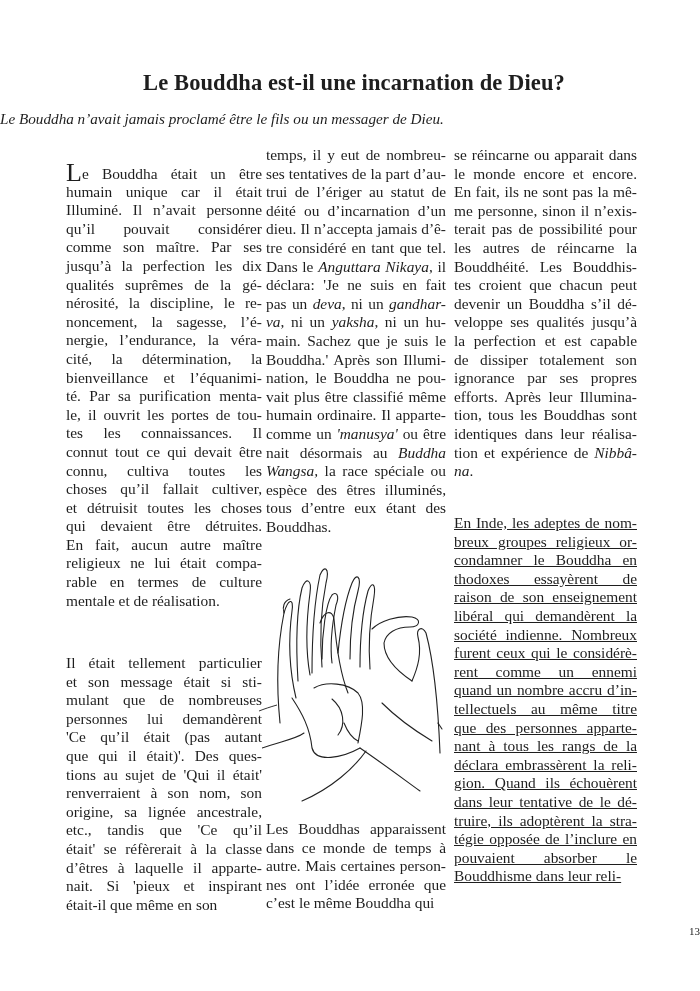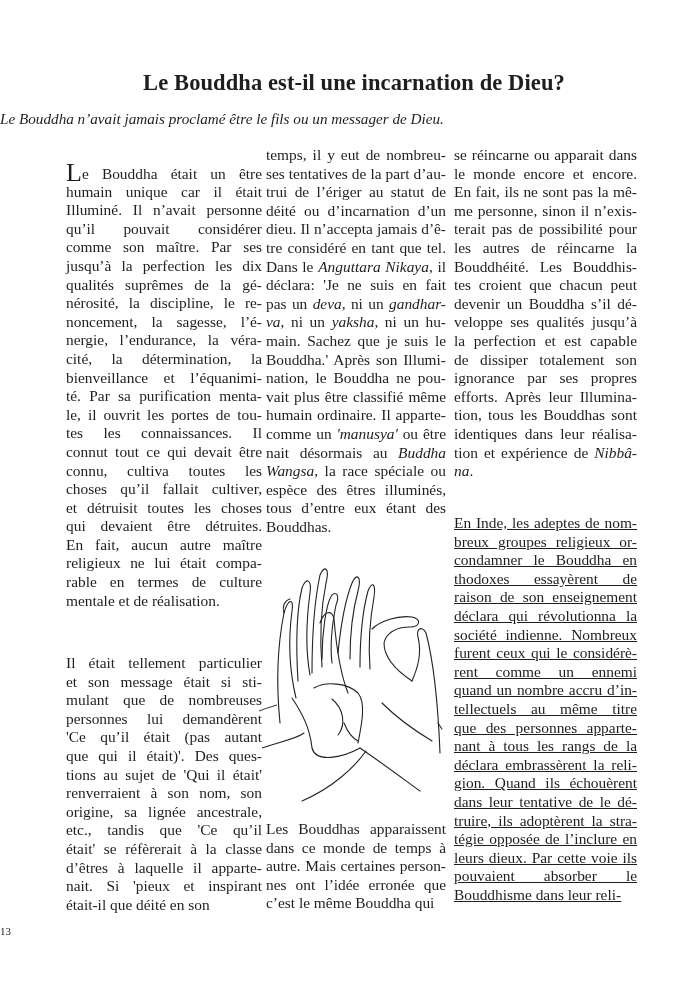--- a/index.html
+++ b/index.html
@@ -10,21 +10,21 @@
   .subtitle { position:absolute; left:0; width:700px; top:110px; 
               font-style:italic; font-size:15.2px; }
   .col { position:absolute; font-size:15.4px; line-height:18.6px; }
   .col .ln { display:block; text-align:justify; text-align-last:justify; white-space:nowrap; height:18.6px; }
   .col .ln.last { text-align-last:left; }
   .c1 { left:66px; width:196px; }
   .c2 { left:266px; width:180px; }
   .c3 { left:454px; width:183px; }
   .dropcap { font-size:26px; line-height:18px; vertical-align:-2px; }
   i { font-style:italic; }
-  .page-num { position:absolute; top:925px; left:0; width:700px; text-align:left; font-size:11px; }
+  .page-num { position:absolute; top:925px; left:0; width:700px; text-align:right; font-size:11px; }
   .hand { position:absolute; left:262px; top:563px; width:200px; height:245px; }
 </style>
 </head>
 <body>
 
 <div>
   <h1 class="title" style="margin:4px">Le Bouddha est-il une incarnation de Dieu?</h1>
   <div class="subtitle">Le Bouddha n’avait jamais proclamé être le fils ou un messager de Dieu.</div>
 
   <div class="col c1">
@@ -61,21 +61,21 @@
         <span class="ln">personnes lui demandèrent</span>
         <span class="ln">'Ce qu’il était (pas autant</span>
         <span class="ln">que qui il était)'. Des ques-</span>
         <span class="ln">tions au sujet de 'Qui il était'</span>
         <span class="ln">renverraient à son nom, son</span>
         <span class="ln">origine, sa lignée ancestrale,</span>
         <span class="ln">etc., tandis que 'Ce qu’il</span>
         <span class="ln">était' se réfèrerait à la classe</span>
         <span class="ln">d’êtres à laquelle il apparte-</span>
         <span class="ln">nait. Si 'pieux et inspirant</span>
-        <span class="ln last">était-il que déité en son</span>
+        <span class="ln last">était-il que même en son</span>
       </div>
   </div>
 
   <div class="col c2">
     <div style="position:absolute; top:146px; width:180px;">
         <span class="ln">temps, il y eut de nombreu-</span>
         <span class="ln">ses tentatives de la part d’au-</span>
         <span class="ln">trui de l’ériger au statut de</span>
         <span class="ln">déité ou d’incarnation d’un</span>
         <span class="ln">dieu. Il n’accepta jamais d’ê-</span>
@@ -125,34 +125,33 @@
         <span class="ln">identiques dans leur réalisa-</span>
         <span class="ln">tion et expérience de <i>Nibbâ-</i></span>
         <span class="ln last"><i>na</i>.</span>
       </div>
     <div style="position:absolute; top:514px; width:183px;text-decoration:underline;">
         <span class="ln">En Inde, les adeptes de nom-</span>
         <span class="ln">breux groupes religieux or-</span>
         <span class="ln">condamner le Bouddha en</span>
         <span class="ln">thodoxes essayèrent de</span>
         <span class="ln">raison de son enseignement</span>
-        <span class="ln">déclara qui révolutionna la</span>
+        <span class="ln">libéral qui demandèrent la</span>
         <span class="ln">société indienne. Nombreux</span>
         <span class="ln">furent ceux qui le considérè-</span>
         <span class="ln">rent comme un ennemi</span>
         <span class="ln">quand un nombre accru d’in-</span>
         <span class="ln">tellectuels au même titre</span>
         <span class="ln">que des personnes apparte-</span>
         <span class="ln">nant à tous les rangs de la</span>
         <span class="ln">déclara embrassèrent la reli-</span>
         <span class="ln">gion. Quand ils échouèrent</span>
         <span class="ln">dans leur tentative de le dé-</span>
         <span class="ln">truire, ils adoptèrent la stra-</span>
         <span class="ln">tégie opposée de l’inclure en</span>
-        <span class="ln">leurs dieux. Par cette voie ils</span>
         <span class="ln">pouvaient absorber le</span>
         <span class="ln last">Bouddhisme dans leur reli-</span>
       </div>
   </div>
 
   <svg class="hand" viewBox="0 0 200 245" fill="none" stroke="#222" stroke-width="1.1" stroke-linecap="round" stroke-linejoin="round">
 
     <path d="M18,160 C14,120 16,80 22,50 C26,36 32,34 30,48 C26,78 28,110 34,135"></path>
     <path d="M22,50 C20,44 22,38 28,36"></path>
 

